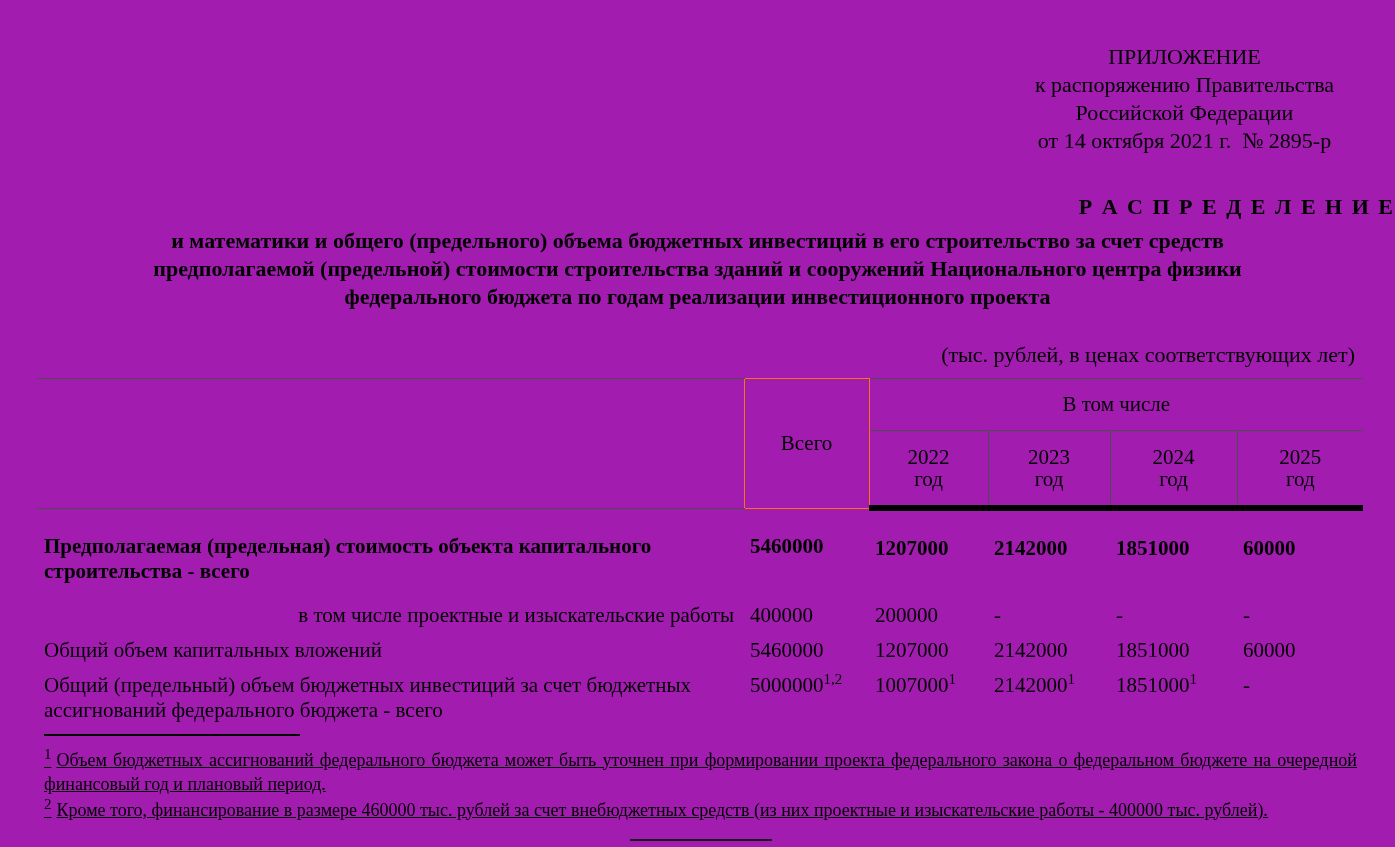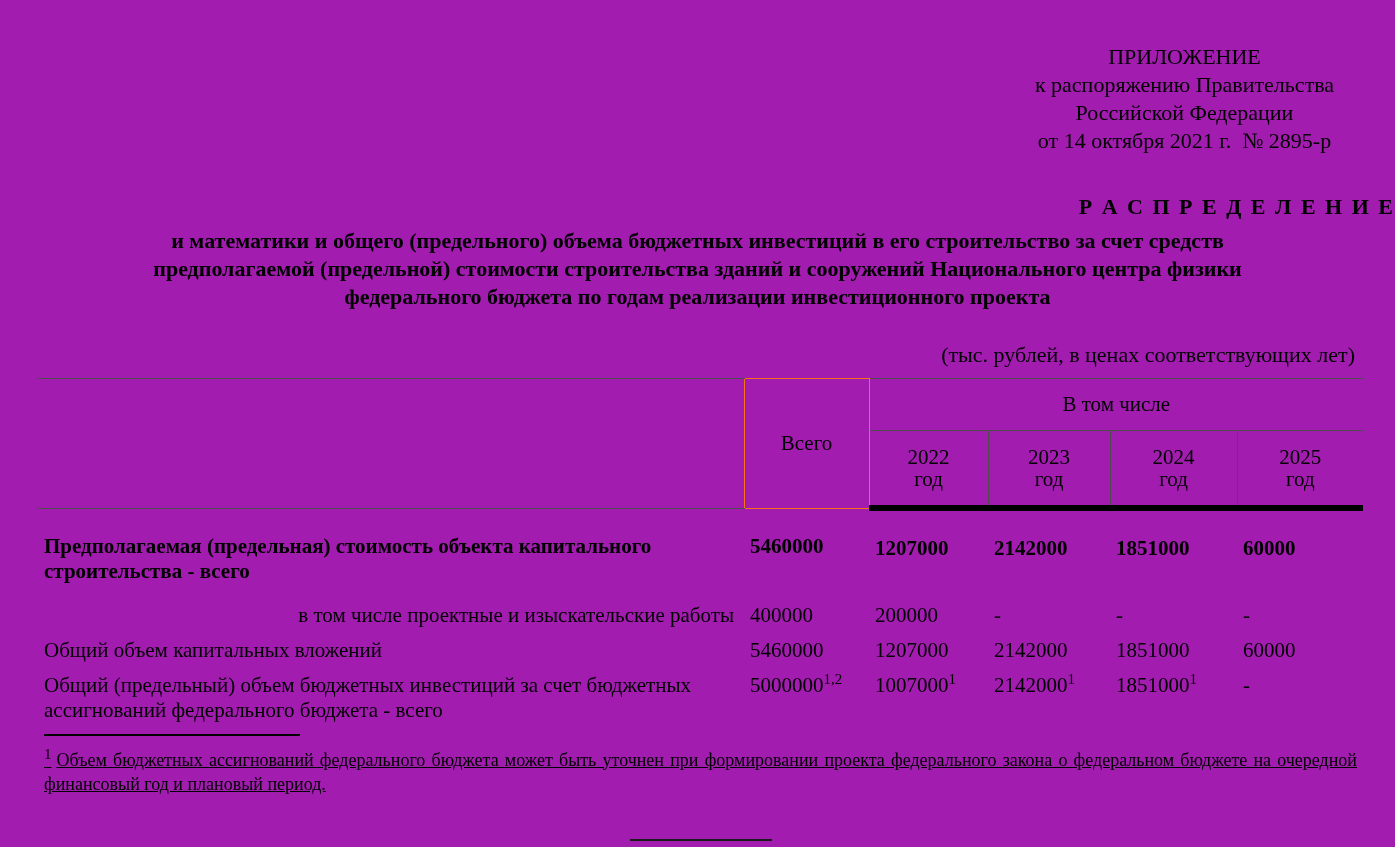--- a/index.html
+++ b/index.html
@@ -181,16 +181,19 @@
         <td class="num">-</td>
       </tr>
     </tbody>
   </table>
 
   <div class="fn-sep"></div>
 
   <div class="footnote">
     <sup class="marker">1</sup><span>Объем бюджетных ассигнований федерального бюджета может быть уточнен при формировании проекта федерального закона о федеральном бюджете на очередной финансовый год и плановый период.</span>
   </div>
+  <div class="footnote">
+    <sup class="marker">2</sup><span>Кроме того, финансирование в размере 460000 тыс. рублей за счет внебюджетных средств (из них проектные и изыскательские работы - 400000 тыс. рублей).</span>
+  </div>
 
   <div class="bottom-rule"></div>
 
 </div>
 
 </body></html>

